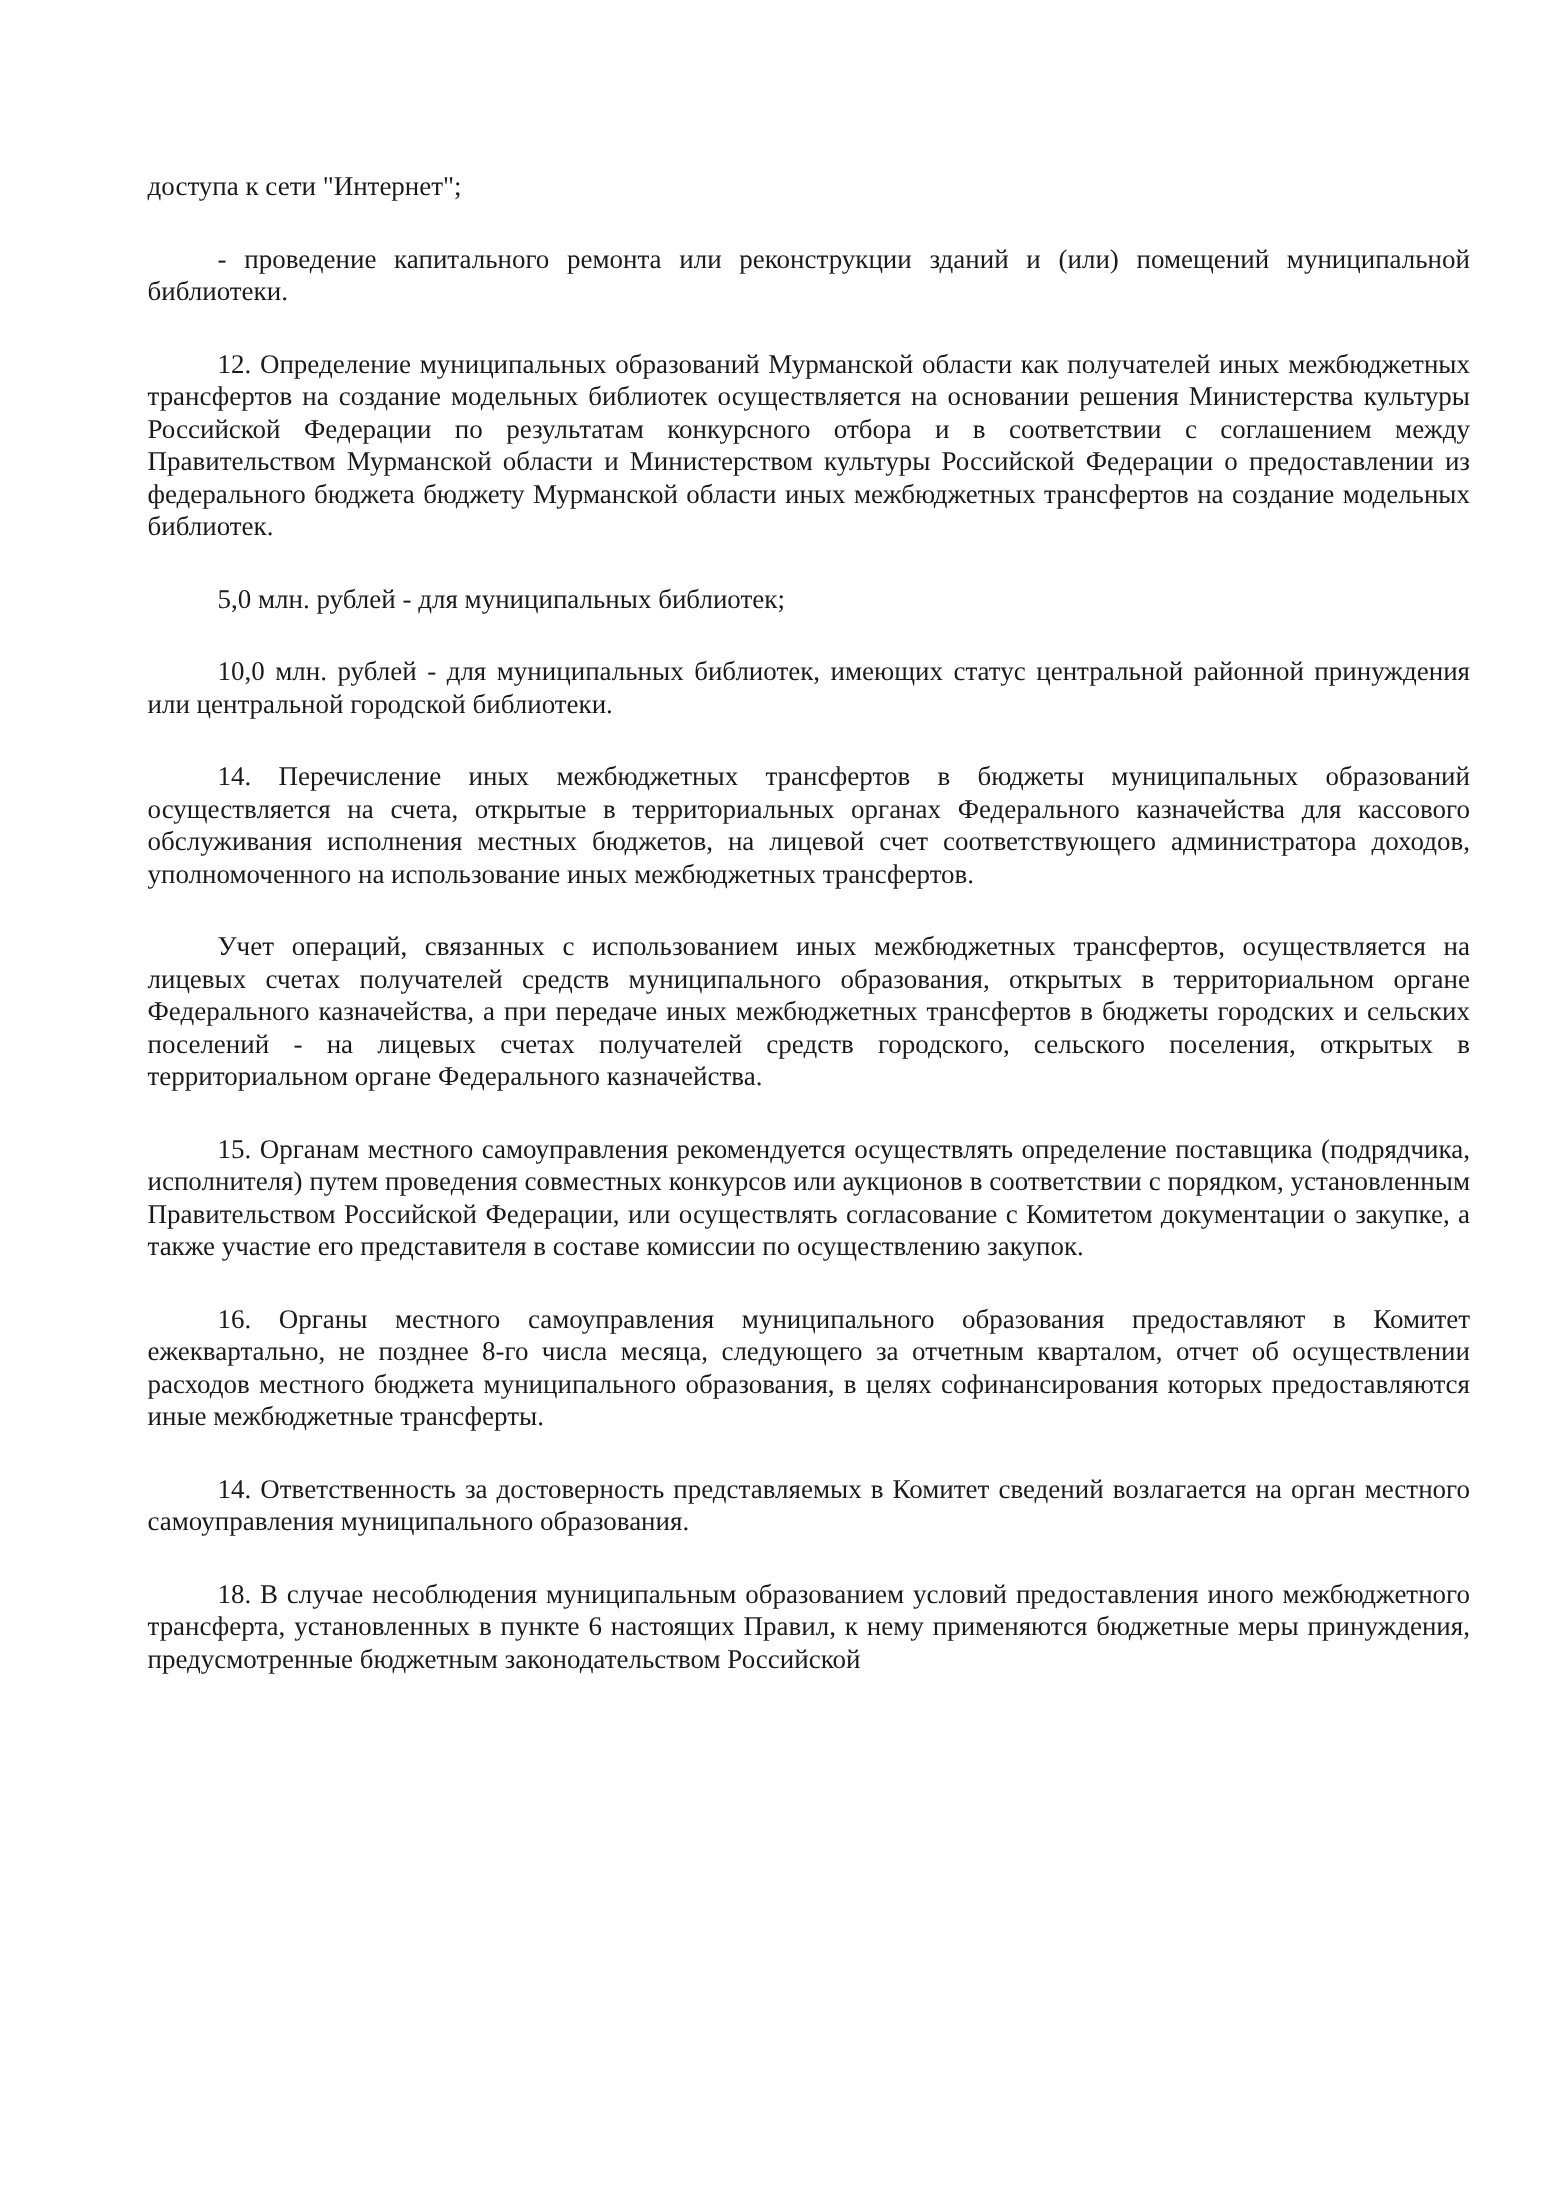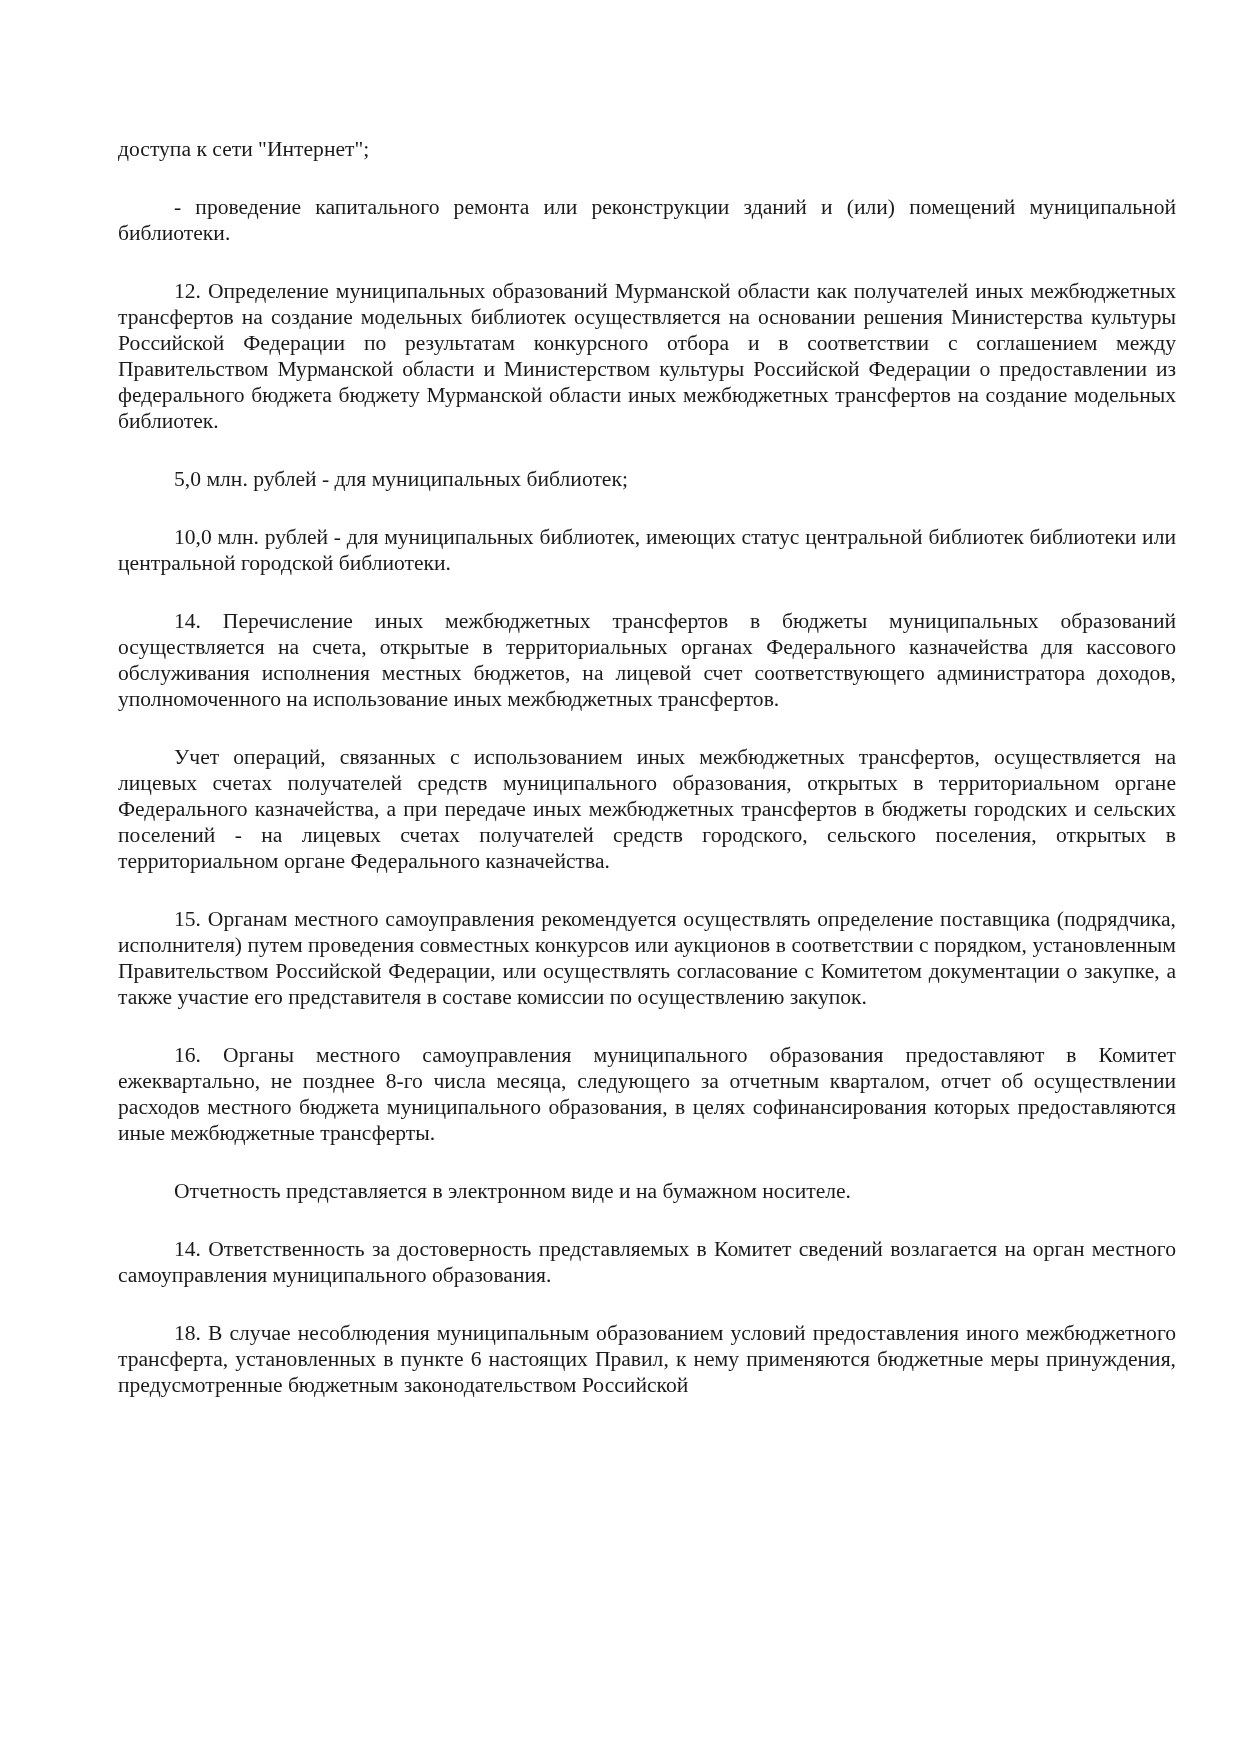--- a/index.html
+++ b/index.html
@@ -19,21 +19,20 @@
     .p.last { margin-bottom: 0; }
   </style>
 </head>
 <body>
 
 <div class="page">
   <p class="p first">доступа к сети "Интернет";</p>
   <p class="p indent">- проведение капитального ремонта или реконструкции зданий и (или) помещений муниципальной библиотеки.</p>
   <p class="p indent">12. Определение муниципальных образований Мурманской области как получателей иных межбюджетных трансфертов на создание модельных библиотек осуществляется на основании решения Министерства культуры Российской Федерации по результатам конкурсного отбора и в соответствии с соглашением между Правительством Мурманской области и Министерством культуры Российской Федерации о предоставлении из федерального бюджета бюджету Мурманской области иных межбюджетных трансфертов на создание модельных библиотек.</p>
   <p class="p indent">5,0 млн. рублей - для муниципальных библиотек;</p>
-  <p class="p indent">10,0 млн. рублей - для муниципальных библиотек, имеющих статус центральной библиотек библиотеки или центральной городской библиотеки.</p>
+  <p class="p indent">10,0 млн. рублей - для муниципальных библиотек, имеющих статус центральной районной принуждения или центральной городской библиотеки.</p>
   <p class="p indent">14. Перечисление иных межбюджетных трансфертов в бюджеты муниципальных образований осуществляется на счета, открытые в территориальных органах Федерального казначейства для кассового обслуживания исполнения местных бюджетов, на лицевой счет соответствующего администратора доходов, уполномоченного на использование иных межбюджетных трансфертов.</p>
   <p class="p indent">Учет операций, связанных с использованием иных межбюджетных трансфертов, осуществляется на лицевых счетах получателей средств муниципального образования, открытых в территориальном органе Федерального казначейства, а при передаче иных межбюджетных трансфертов в бюджеты городских и сельских поселений - на лицевых счетах получателей средств городского, сельского поселения, открытых в территориальном органе Федерального казначейства.</p>
   <p class="p indent">15. Органам местного самоуправления рекомендуется осуществлять определение поставщика (подрядчика, исполнителя) путем проведения совместных конкурсов или аукционов в соответствии с порядком, установленным Правительством Российской Федерации, или осуществлять согласование с Комитетом документации о закупке, а также участие его представителя в составе комиссии по осуществлению закупок.</p>
   <p class="p indent">16. Органы местного самоуправления муниципального образования предоставляют в Комитет ежеквартально, не позднее 8-го числа месяца, следующего за отчетным кварталом, отчет об осуществлении расходов местного бюджета муниципального образования, в целях софинансирования которых предоставляются иные межбюджетные трансферты.</p>
-  <p class="p indent">Отчетность представляется в электронном виде и на бумажном носителе.</p>
   <p class="p indent">14. Ответственность за достоверность представляемых в Комитет сведений возлагается на орган местного самоуправления муниципального образования.</p>
   <p class="p indent last">18. В случае несоблюдения муниципальным образованием условий предоставления иного межбюджетного трансферта, установленных в пункте 6 настоящих Правил, к нему применяются бюджетные меры принуждения, предусмотренные бюджетным законодательством Российской</p>
 </div>
 
 </body></html>

